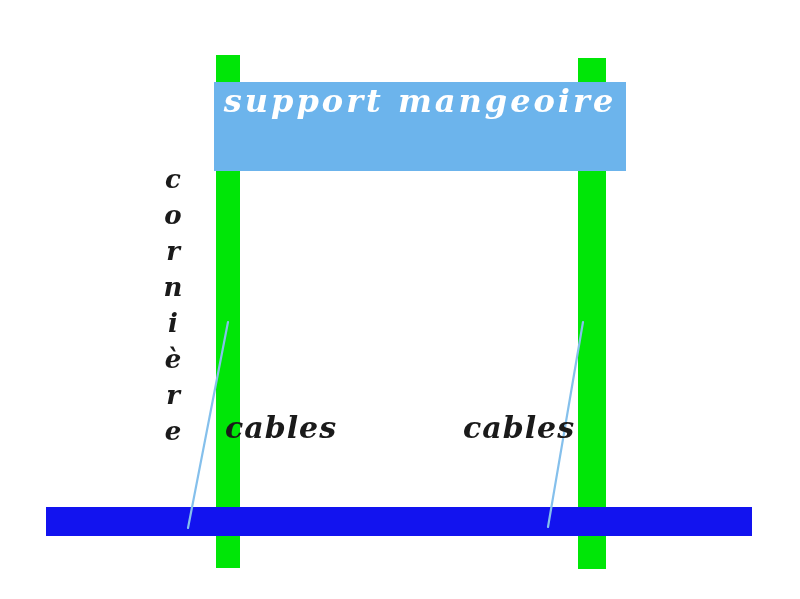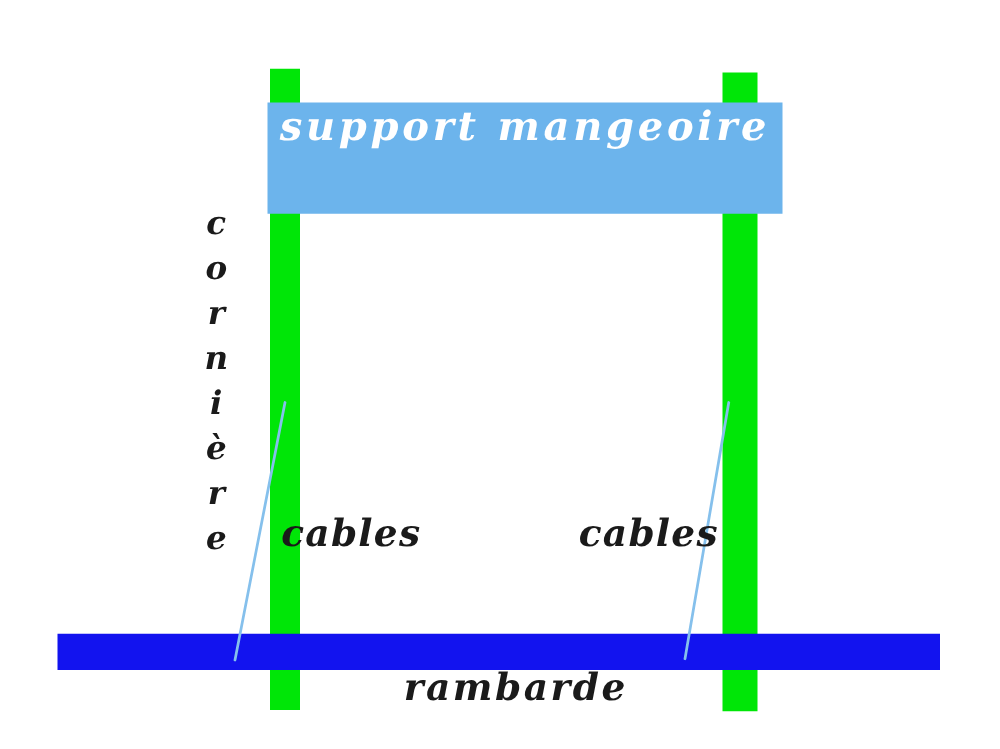--- a/index.html
+++ b/index.html
@@ -131,15 +131,14 @@
     <line x1="228" y1="322" x2="188" y2="528"></line>
     <line x1="583" y1="322" x2="548" y2="527"></line>
   </svg>
 
   <div class="diagram-label corniere-label">cornière</div>
 
   <div class="diagram-label cables-left">cables</div>
 
   <div class="diagram-label cables-right">cables</div>
 
-  <div class="diagram-label rambarde-label">rambarde</div>
 
 </div>
 
 </body></html>

